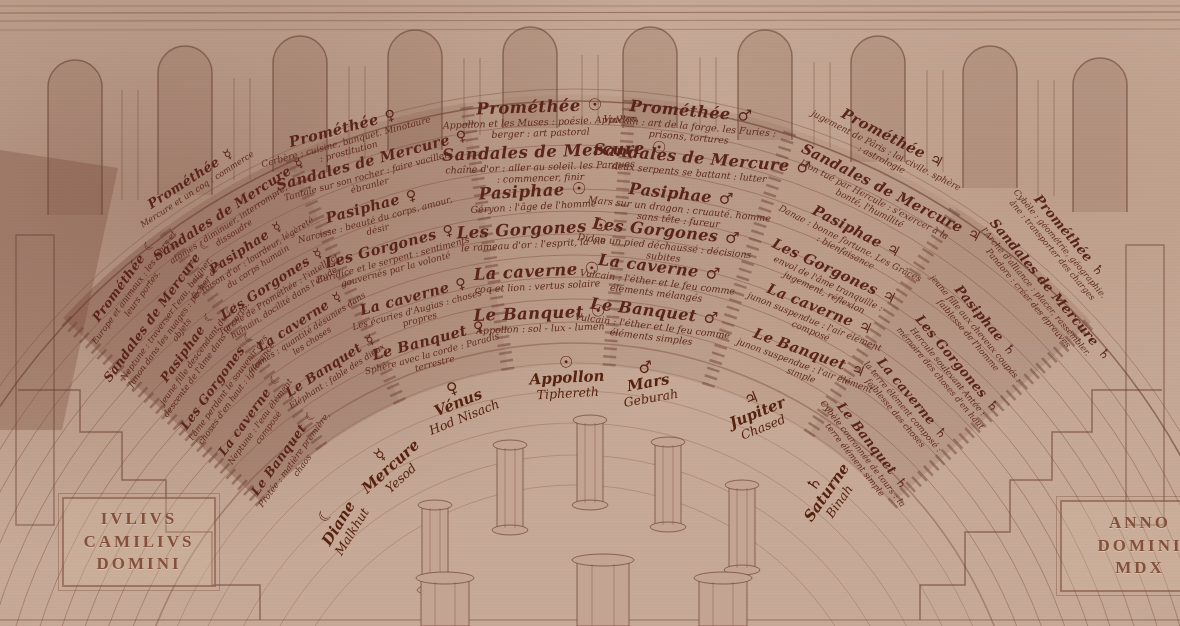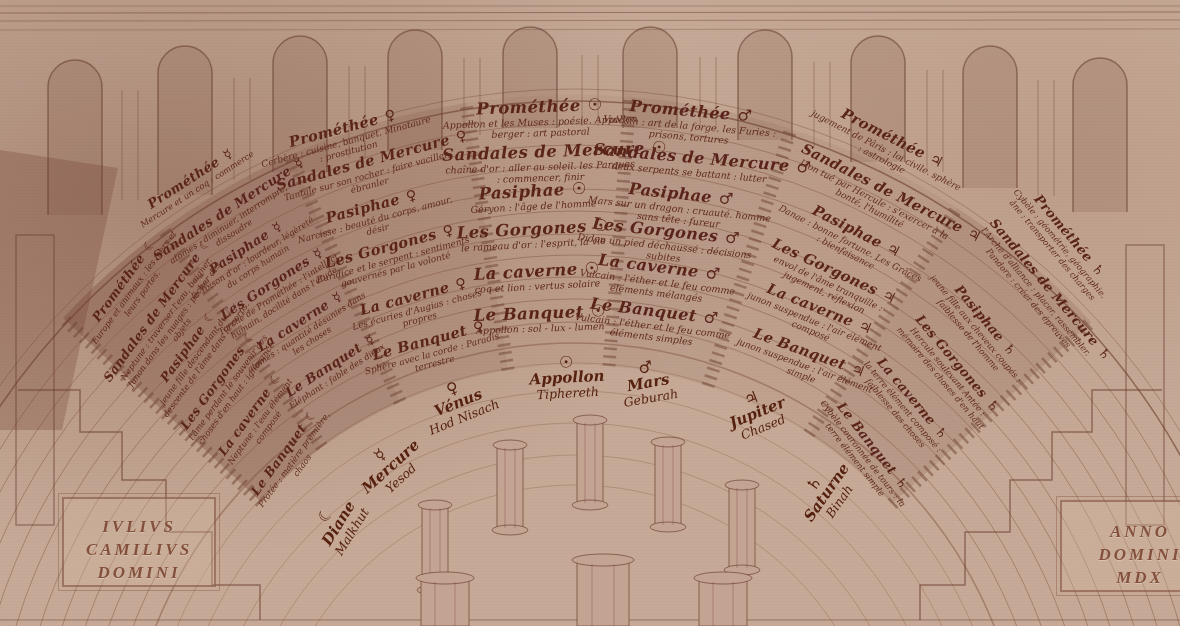--- a/index.html
+++ b/index.html
@@ -25,23 +25,23 @@
   .s4 .cell-head{font-size:16px}  .s4 .cell-note{font-size:9.5px}
   .s5 .cell-head{font-size:14.5px}.s5 .cell-note{font-size:9px}
   .s6 .cell-head{font-size:13px}  .s6 .cell-note{font-size:8.5px}
   .gate{position:absolute;text-align:center;color:#56210f;}
   .gate-sym{font-size:16px;line-height:1;}
   .gate-name{font-style:italic;font-weight:bold;font-size:15px;line-height:1.05;}
   .gate-seph{font-style:italic;font-size:12.5px;line-height:1.05;}
   .plaque{
     position:absolute;border:2px solid rgba(122,70,52,.55);outline:1px solid rgba(122,70,52,.35);
     outline-offset:3px;background:rgba(210,182,160,.35);
-    display:flex;flex-direction:column;justify-content:flex-end;align-items:center;
+    display:flex;flex-direction:column;justify-content:center;align-items:center;
     font-family:"Liberation Serif", serif;color:#84503b;font-weight:bold;
-    letter-spacing:3px;font-size:17px;line-height:1.35;text-shadow:0 1px 0 rgba(255,255,255,.25);font-style:italic;
+    letter-spacing:3px;font-size:17px;line-height:1.35;text-shadow:0 1px 0 rgba(255,255,255,.25);
   }
 </style>
 </head>
 <body>
 
 <div class="stage">
 
 <svg class="lineart" width="1180" height="626" viewBox="0 0 1180 626">
 
   <g stroke="#6b3e2f">

